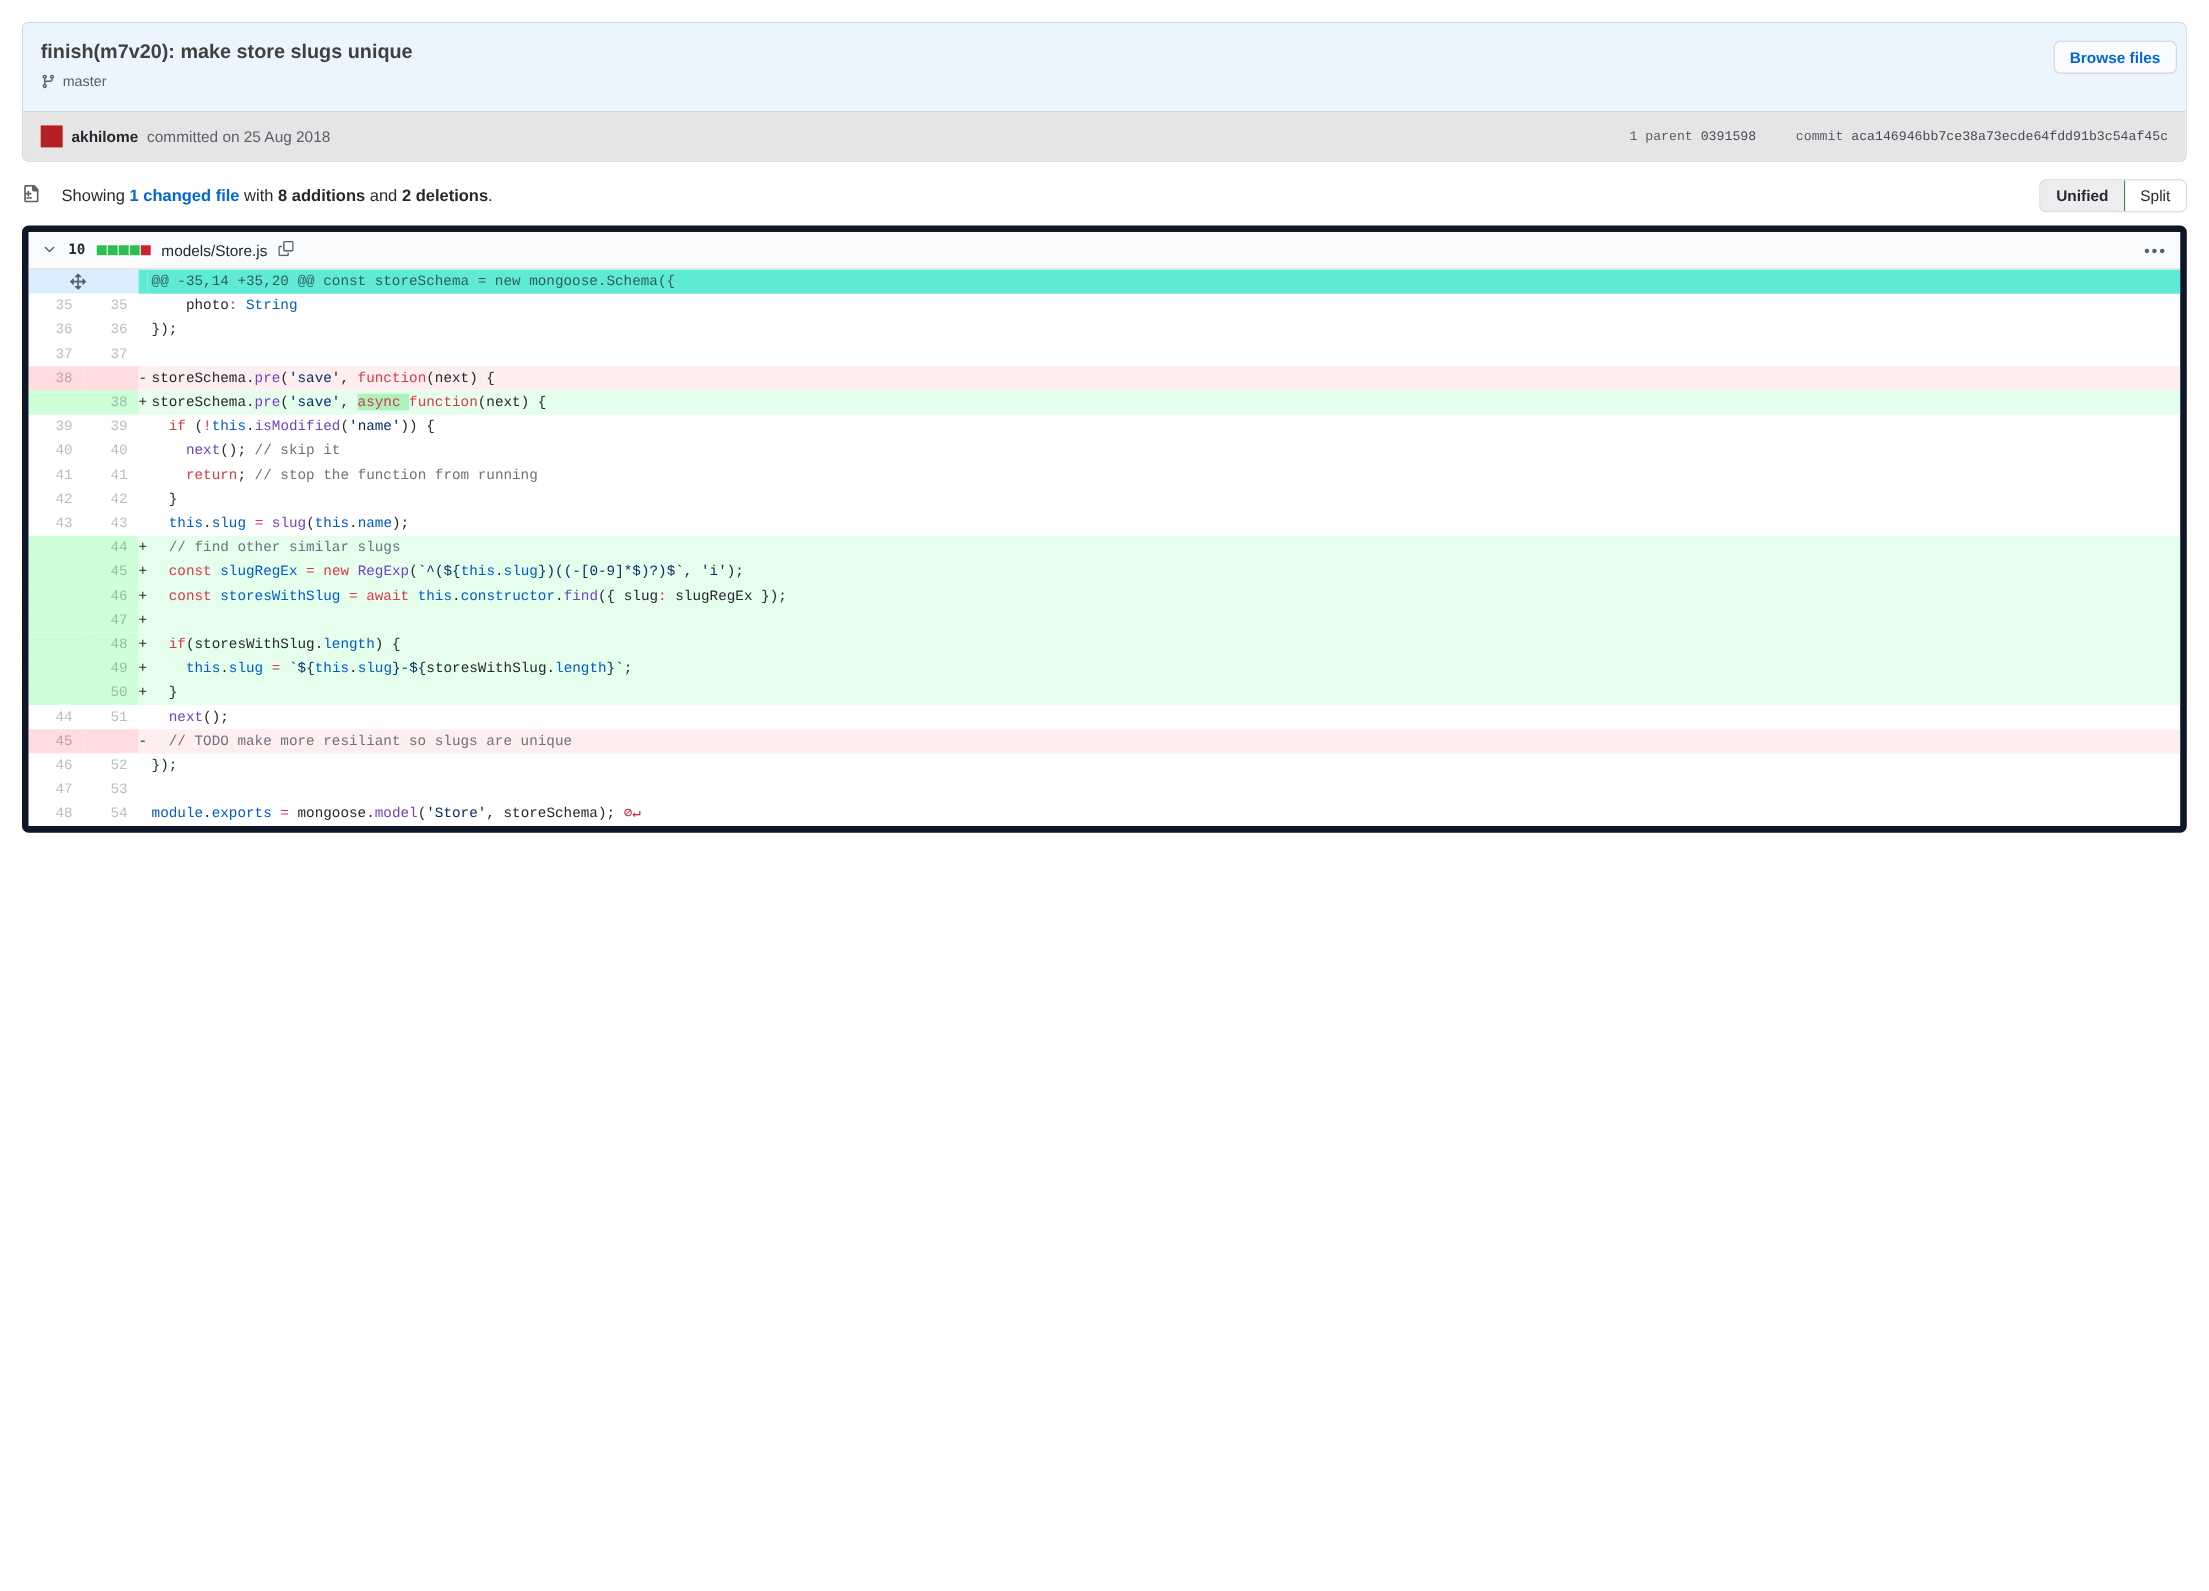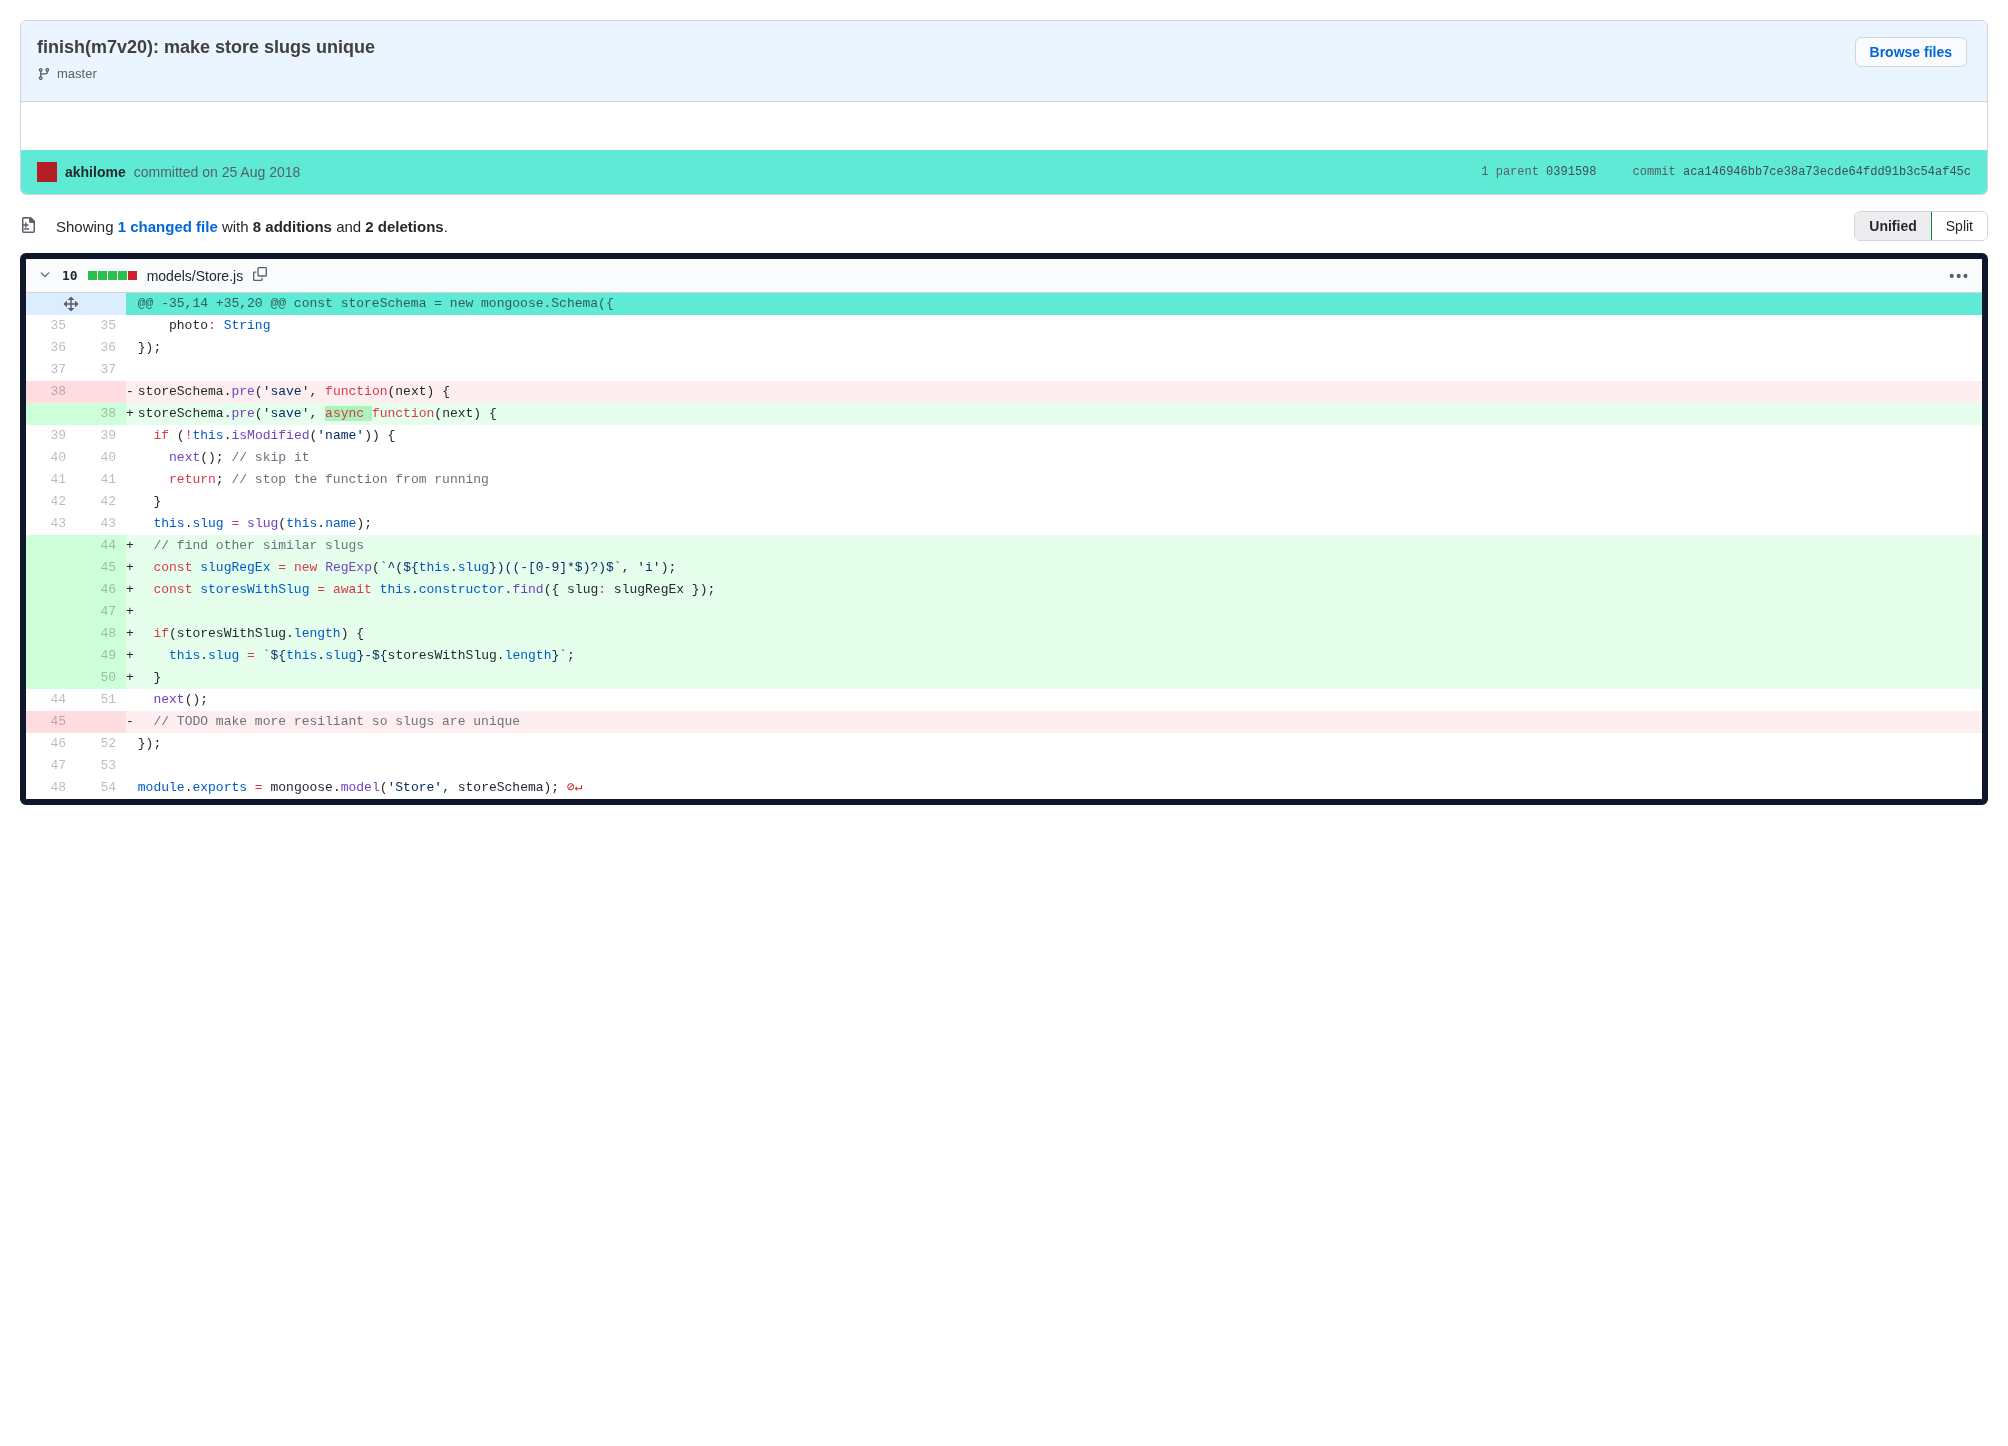--- a/index.html
+++ b/index.html
@@ -31,38 +31,37 @@
 .branch-row {
   display: flex;
   align-items: flex-start;
   gap: 6px;
   color: #586069;
   font-size: 13px;
 }
 .branch-icon svg { fill: #586069; }
 .browse-files {
   position: absolute;
-  right: 20px;
+  right: 8px;
   top: 16px;
   padding: 6px 14px;
   font-size: 14px;
   font-weight: 600;
   color: #0366d6;
   background: #fafbfc;
   border: 1px solid #d1d5da;
   border-radius: 6px;
   cursor: pointer;
 }
 .commit-meta {
-  background: #5eead4;
+  background: #e5e5e5;
   padding: 12px 16px;
   display: flex;
   align-items: center;
   justify-content: space-between;
-  margin-top: 48px;
 }
 .meta-left { display: flex; align-items: center; gap: 8px; }
 .avatar {
   width: 20px; height: 20px;
   background: #b41f23;
 }
 .author { font-weight: 600; }
 .commit-date { color: #586069; }
 .meta-right {
   font-family: SFMono-Regular, Consolas, "Liberation Mono", Menlo, monospace;

